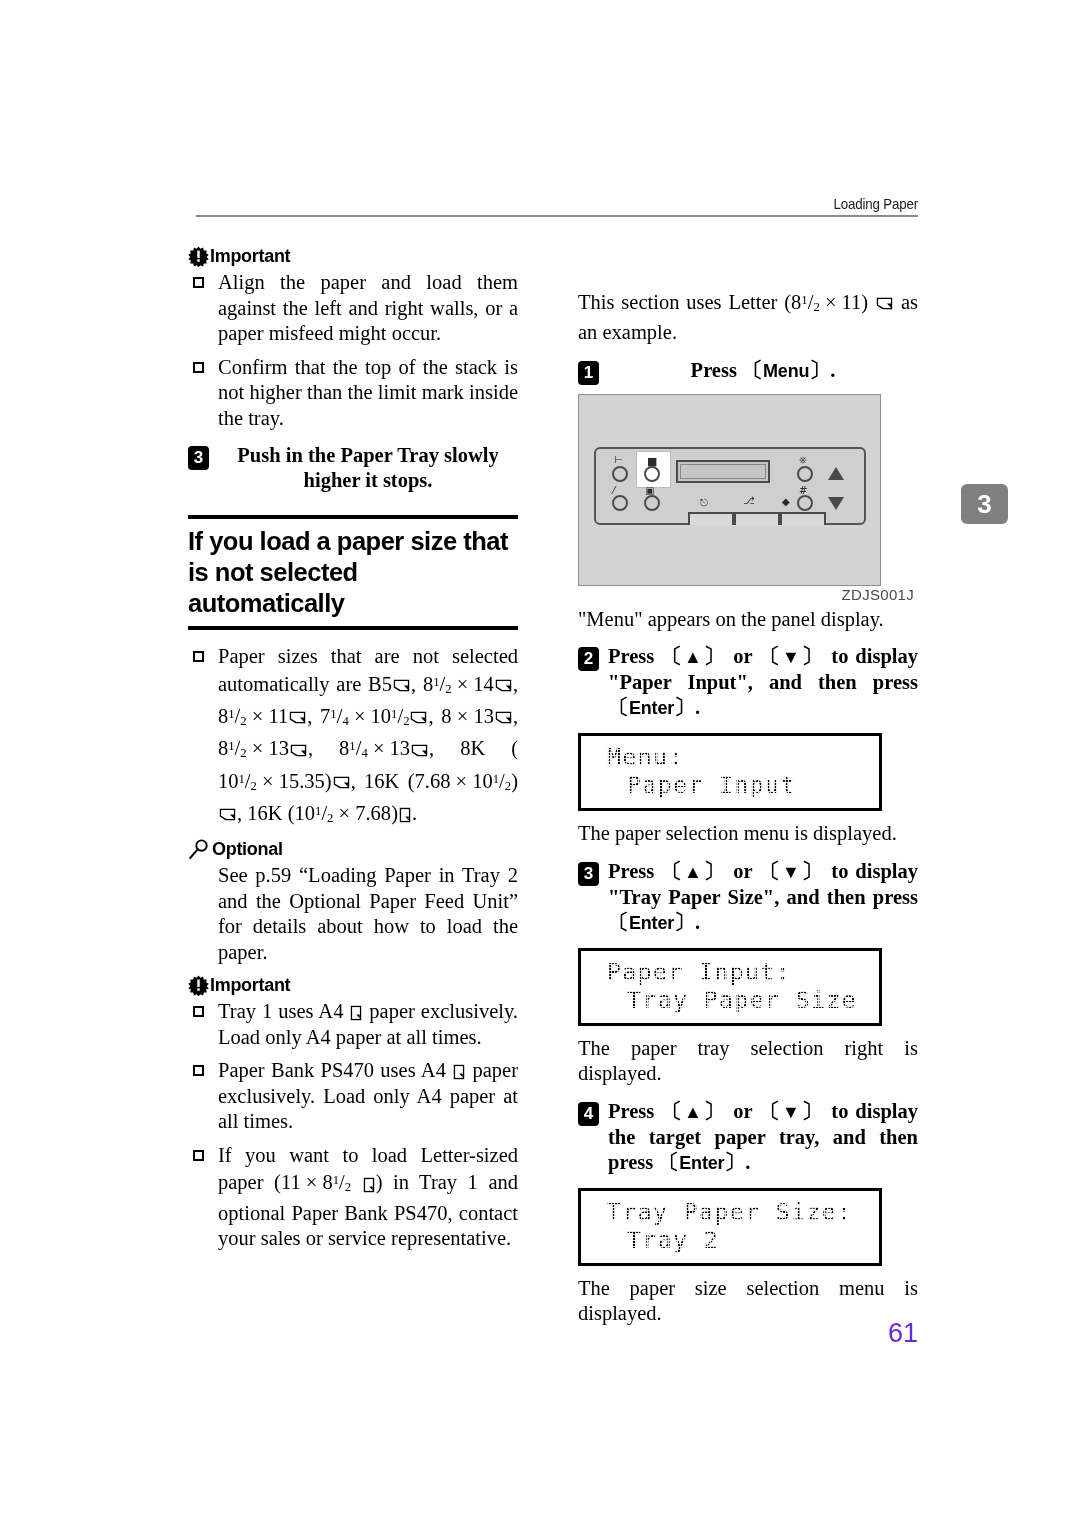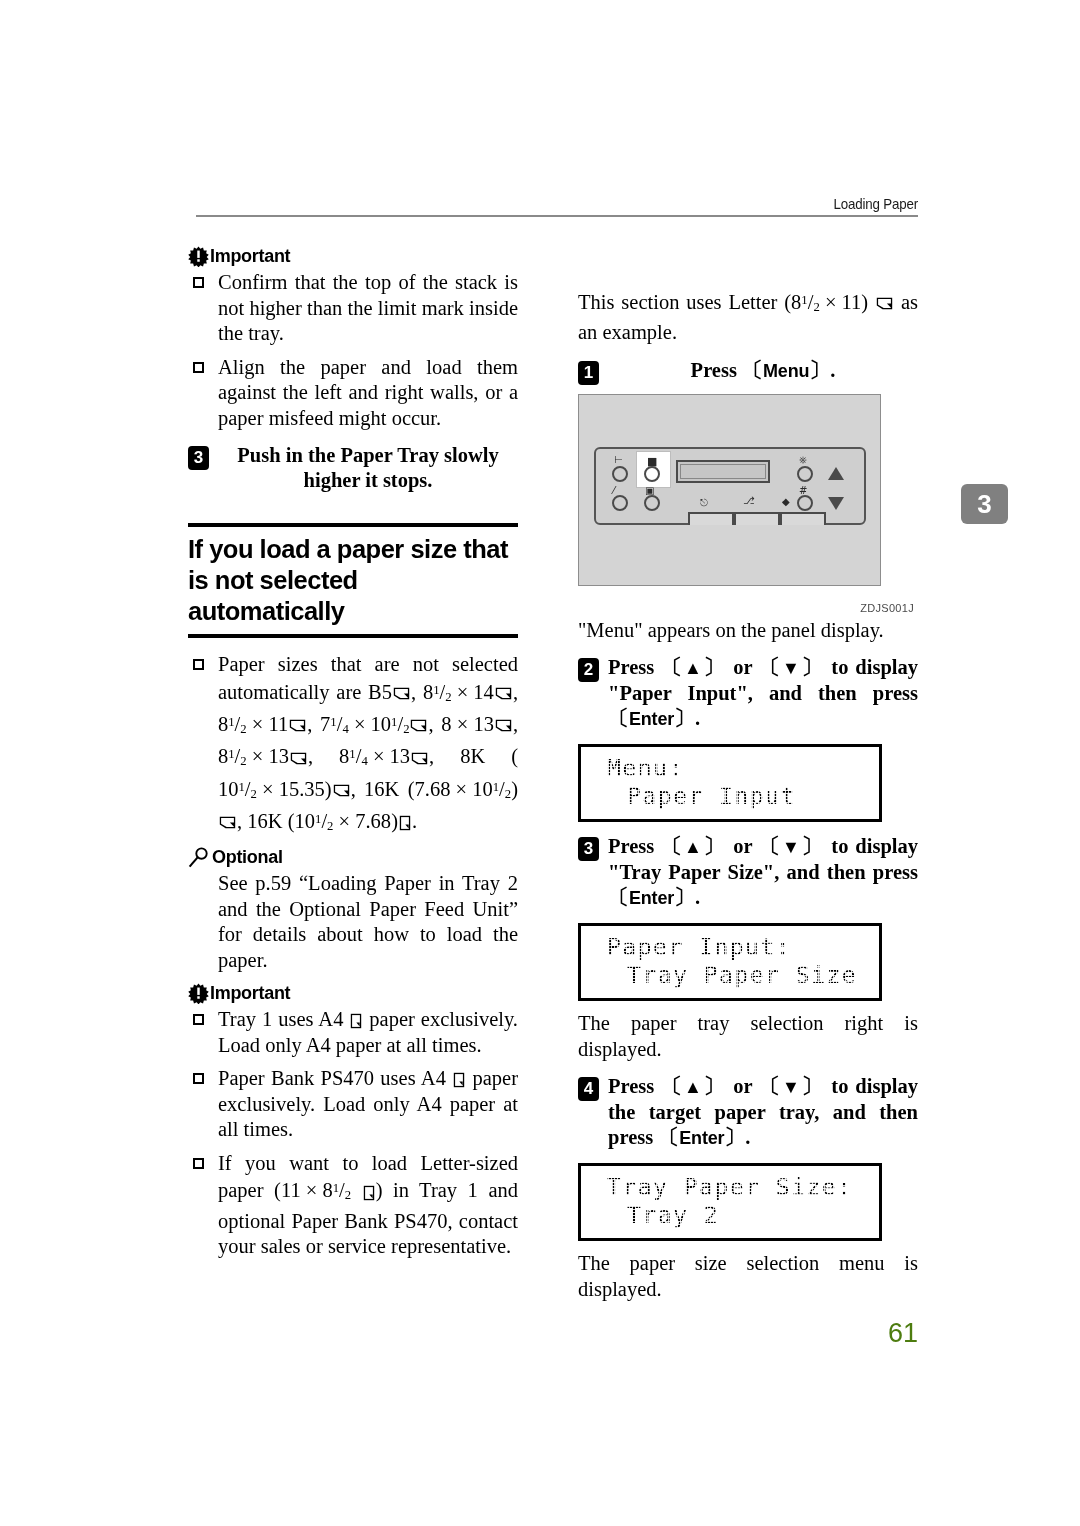--- a/index.html
+++ b/index.html
@@ -162,21 +162,21 @@
   .keycap {
     font-family: "Liberation Sans", sans-serif;
     font-weight: bold;
     font-size: 18px;
     letter-spacing: -0.2px;
   }
   .kb { font-family: "Liberation Serif", serif; font-weight: bold; font-size: 21px; }
 
   
   .section-head {
-    margin-top: 30px;
+    margin-top: 22px;
     margin-bottom: 14px;
   }
   .section-head .rule-top {
     height: 4px; background: #000; margin-bottom: 7px;
   }
   .section-head .rule-bot {
     height: 4px; background: #000; margin-top: 7px;
   }
   .section-head .htext {
     font-family: "Liberation Sans", sans-serif;
@@ -208,25 +208,25 @@
   .illus-wrap { margin-top: 6px; }
   .illus {
     position: relative;
     width: 303px; height: 192px;
     background: #d4d4d4;
     border: 1px solid #8d8d8d;
     box-sizing: border-box;
   }
   .illus-caption {
     font-family: "Liberation Sans", sans-serif;
-    font-size: 11px;
+    font-size: 15px;
     color: #4a4a4a;
     text-align: right;
     padding-right: 4px;
-    padding-top: 16px;
+    padding-top: 0;
     letter-spacing: 0.3px;
   }
   .panel {
     position: absolute;
     left: 15px; top: 52px;
     width: 272px; height: 78px;
     background: #cfcfcf;
     border: 2px solid #555;
     border-radius: 6px;
     box-sizing: border-box;
@@ -338,21 +338,21 @@
   }
 
   
   .folio {
     position: absolute;
     left: 0; top: 1318px;
     width: 918px;
     text-align: right;
     font-family: "Liberation Sans", sans-serif;
     font-size: 27px;
-    color: #4d7c0f;
+    color: #6d28d9;
   }
 </style>
 </head>
 <body>
 
 <div class="page">
 
   <div class="header-area">
     <div class="header-text">Loading Paper</div>
     <div class="header-rule"></div>
@@ -367,22 +367,22 @@
         <svg viewBox="0 0 24 24" width="21" height="21" aria-hidden="true">
           <path fill="#000" d="M12 0.5 l2.1 2.6 3.1-1.4 0.9 3.3 3.4 0.1 -0.8 3.3 3.0 1.6 -2.3 2.5 2.3 2.5 -3.0 1.6 0.8 3.3 -3.4 0.1 -0.9 3.3 -3.1-1.4 -2.1 2.6 -2.1-2.6 -3.1 1.4 -0.9-3.3 -3.4-0.1 0.8-3.3 -3.0-1.6 2.3-2.5 -2.3-2.5 3.0-1.6 -0.8-3.3 3.4-0.1 0.9-3.3 3.1 1.4z"></path>
           <rect x="10.6" y="5.2" width="2.8" height="8.4" fill="#fff"></rect>
           <rect x="10.6" y="15.2" width="2.8" height="2.8" fill="#fff"></rect>
         </svg>
       </span>
       <span class="lbl">Important</span>
     </div>
 
     <ul class="sqlist">
+      <li>Align the paper and load them against the left and right walls, or a paper misfeed might occur.</li>
       <li>Confirm that the top of the stack is not higher than the limit mark inside the tray.</li>
-      <li>Align the paper and load them against the left and right walls, or a paper misfeed might occur.</li>
     </ul>
 
     <div class="step">
       <span class="step-badge">3</span>
       <div class="step-text nojust">Push in the Paper Tray slowly higher it stops.</div>
     </div>
 
     <div class="section-head">
       <div class="rule-top"></div>
       <div class="htext">If you load a paper size that is not selected automatically</div>
@@ -538,20 +538,21 @@
       <div class="step-text"><span>Press </span><span class="kb">〔</span><span class="keycap">▲</span><span class="kb">〕</span><span> or </span><span class="kb">〔</span><span class="keycap">▼</span><span class="kb">〕</span><span> to display "Paper Input", and then press </span><span class="kb">〔</span><span class="keycap">Enter</span><span class="kb">〕</span><span>.</span></div>
     </div>
 
     <div class="lcdbox">
       <div class="lcd-inner">
         <div class="line">Menu:</div>
         <div class="line indent">Paper Input</div>
       </div>
     </div>
 
+    <p class="body-text">The paper selection menu is displayed.</p>
 
     <div class="step">
       <span class="step-badge">3</span>
       <div class="step-text"><span>Press </span><span class="kb">〔</span><span class="keycap">▲</span><span class="kb">〕</span><span> or </span><span class="kb">〔</span><span class="keycap">▼</span><span class="kb">〕</span><span> to display "Tray Paper Size", and then press </span><span class="kb">〔</span><span class="keycap">Enter</span><span class="kb">〕</span><span>.</span></div>
     </div>
 
     <div class="lcdbox">
       <div class="lcd-inner">
         <div class="line">Paper Input:</div>
         <div class="line indent">Tray Paper Size</div>

